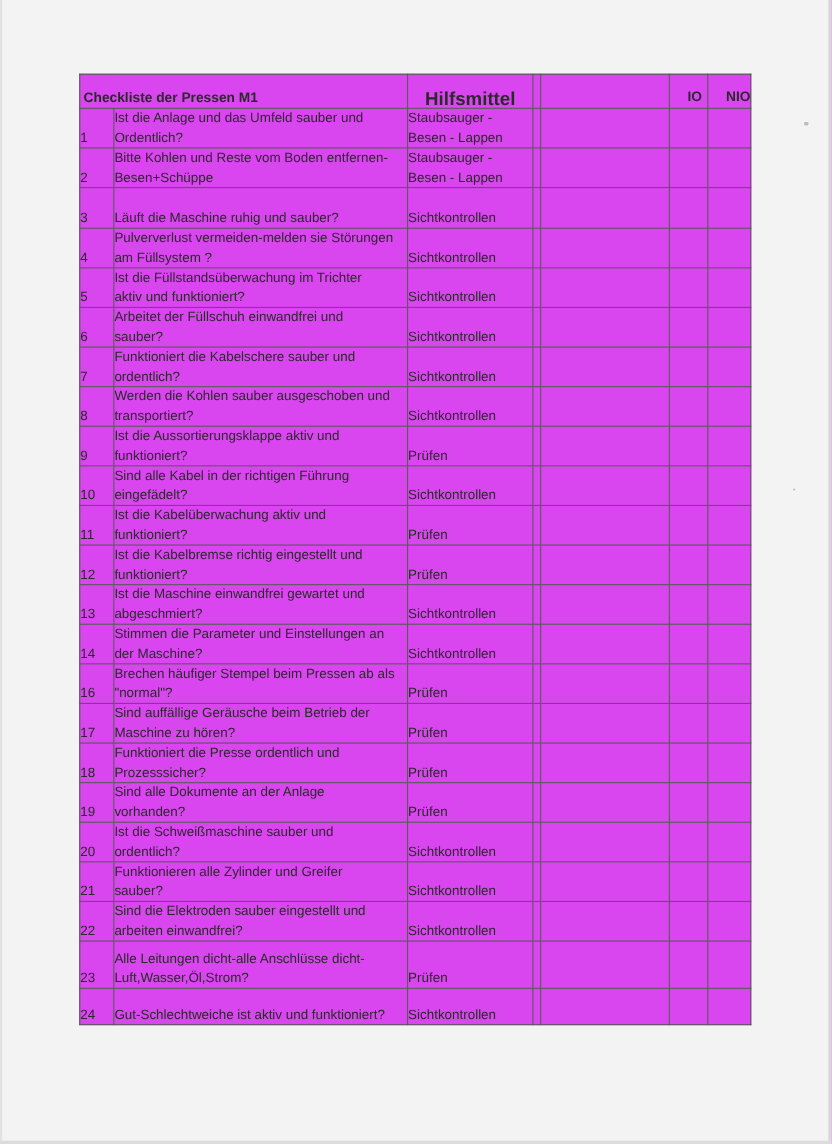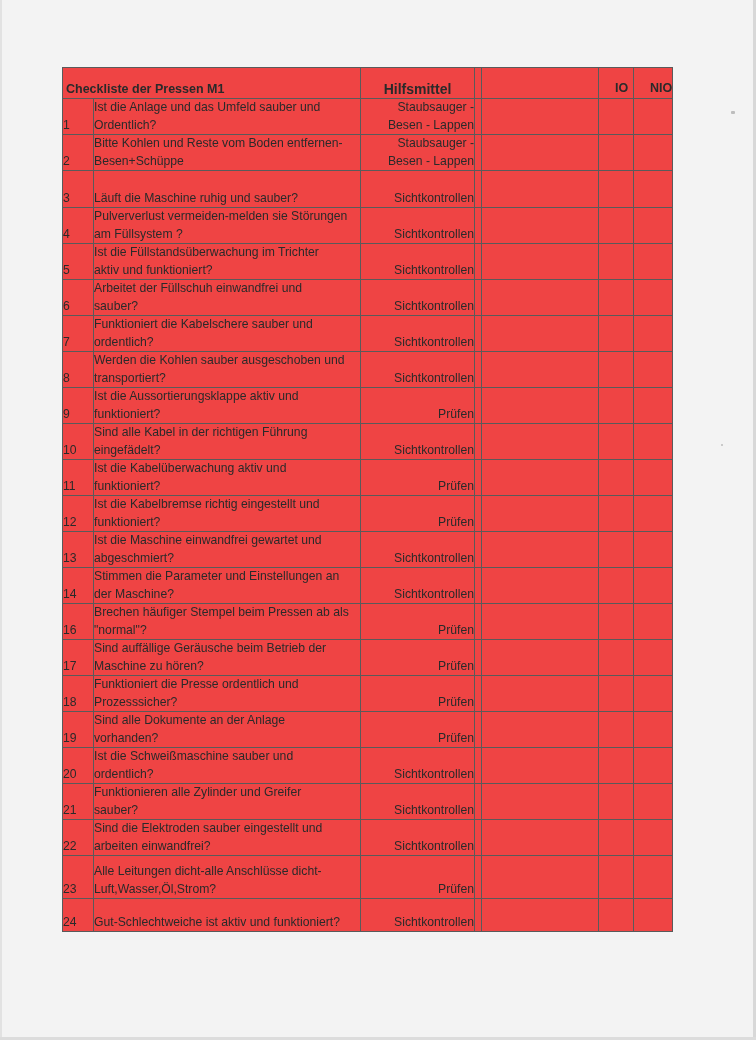--- a/index.html
+++ b/index.html
@@ -22,40 +22,40 @@
     .page-edge-left {
       position: absolute; left: 0; top: 0; width: 2px; height: 1040px;
       background: #e2e2e2;
     }
     .speck { position: absolute; background: #bdbdbd; border-radius: 1px; }
     .watermark {
       position: absolute; left: 40px; top: 1040px;
       font-size: 10px; color: #d0d0d0;
     }
     table.checklist {
-      position: absolute; left: 62px; top: 67px;
+      position: absolute; left: 72px; top: 67px;
       border-collapse: collapse;
       border: 1.5px solid #3a3a3a;
       table-layout: fixed;
-      background: #ef4444;
+      background: #d946ef;
     }
     table.checklist td {
       border: 1px solid #5a5a5a;
       padding: 0;
       font-size: 12.2px;
       line-height: 17.5px;
       vertical-align: bottom;
     }
     .hdr td { height: 29px; vertical-align: middle; }
     .hdr .title { font-weight: bold; padding-left: 3px; font-size: 12.5px; }
-    .hdr .hilf { font-weight: bold; text-align: center; font-size: 14px; }
+    .hdr .hilf { font-weight: bold; text-align: center; font-size: 17px; }
     .hdr .io, .hdr .nio { font-weight: bold; vertical-align: bottom; padding-bottom: 1px; padding-left: 16px; font-size: 12.5px;}
     td.num { padding-left: 2px; }
     td.q { padding-left: 2px; padding-bottom: 0; }
-    td.tool { text-align: right; vertical-align: middle; }
+    td.tool { text-align: left; vertical-align: middle; }
     td.gap { border-left: 2px solid #777; border-right: 1px solid #777; }
   </style>
 </head>
 <body>
 
 <div class="page-edge-left"></div>
 <div class="page-edge-right"></div>
 <div class="page-edge-bottom"></div>
 <div class="speck" style="left:731px;top:111px;width:4px;height:3px;"></div>
 <div class="speck" style="left:721px;top:444px;width:2px;height:2px;"></div>

